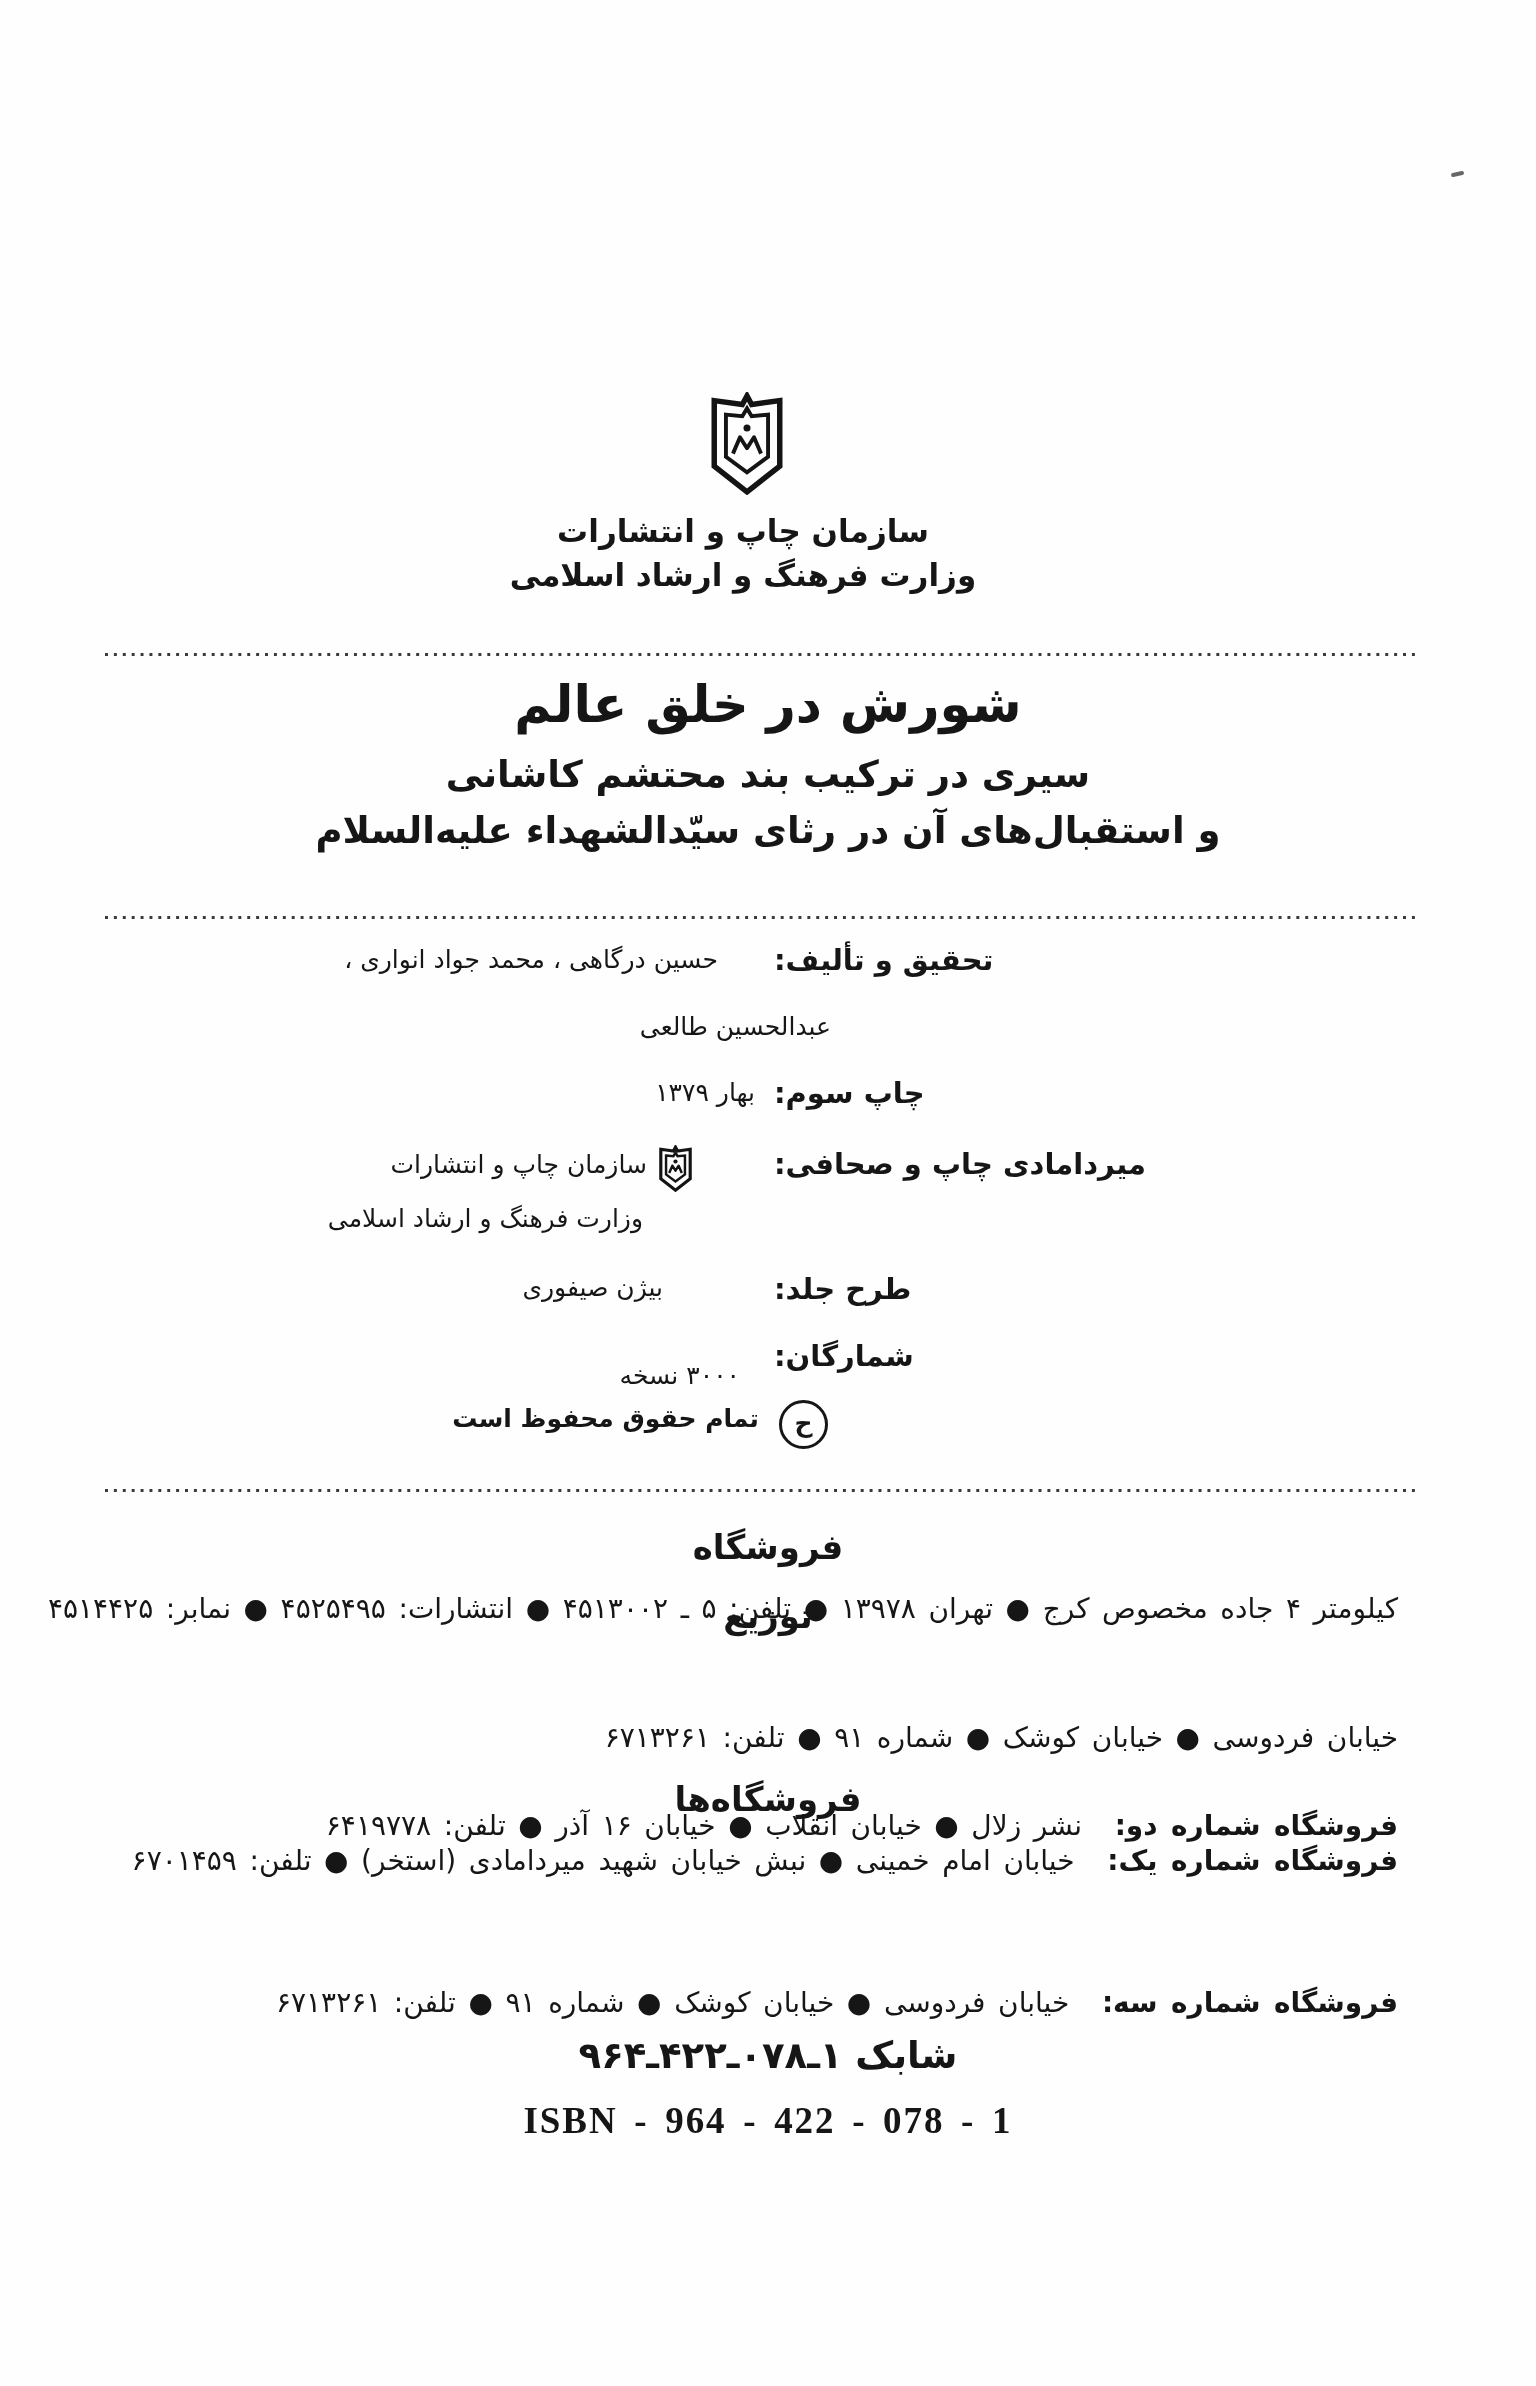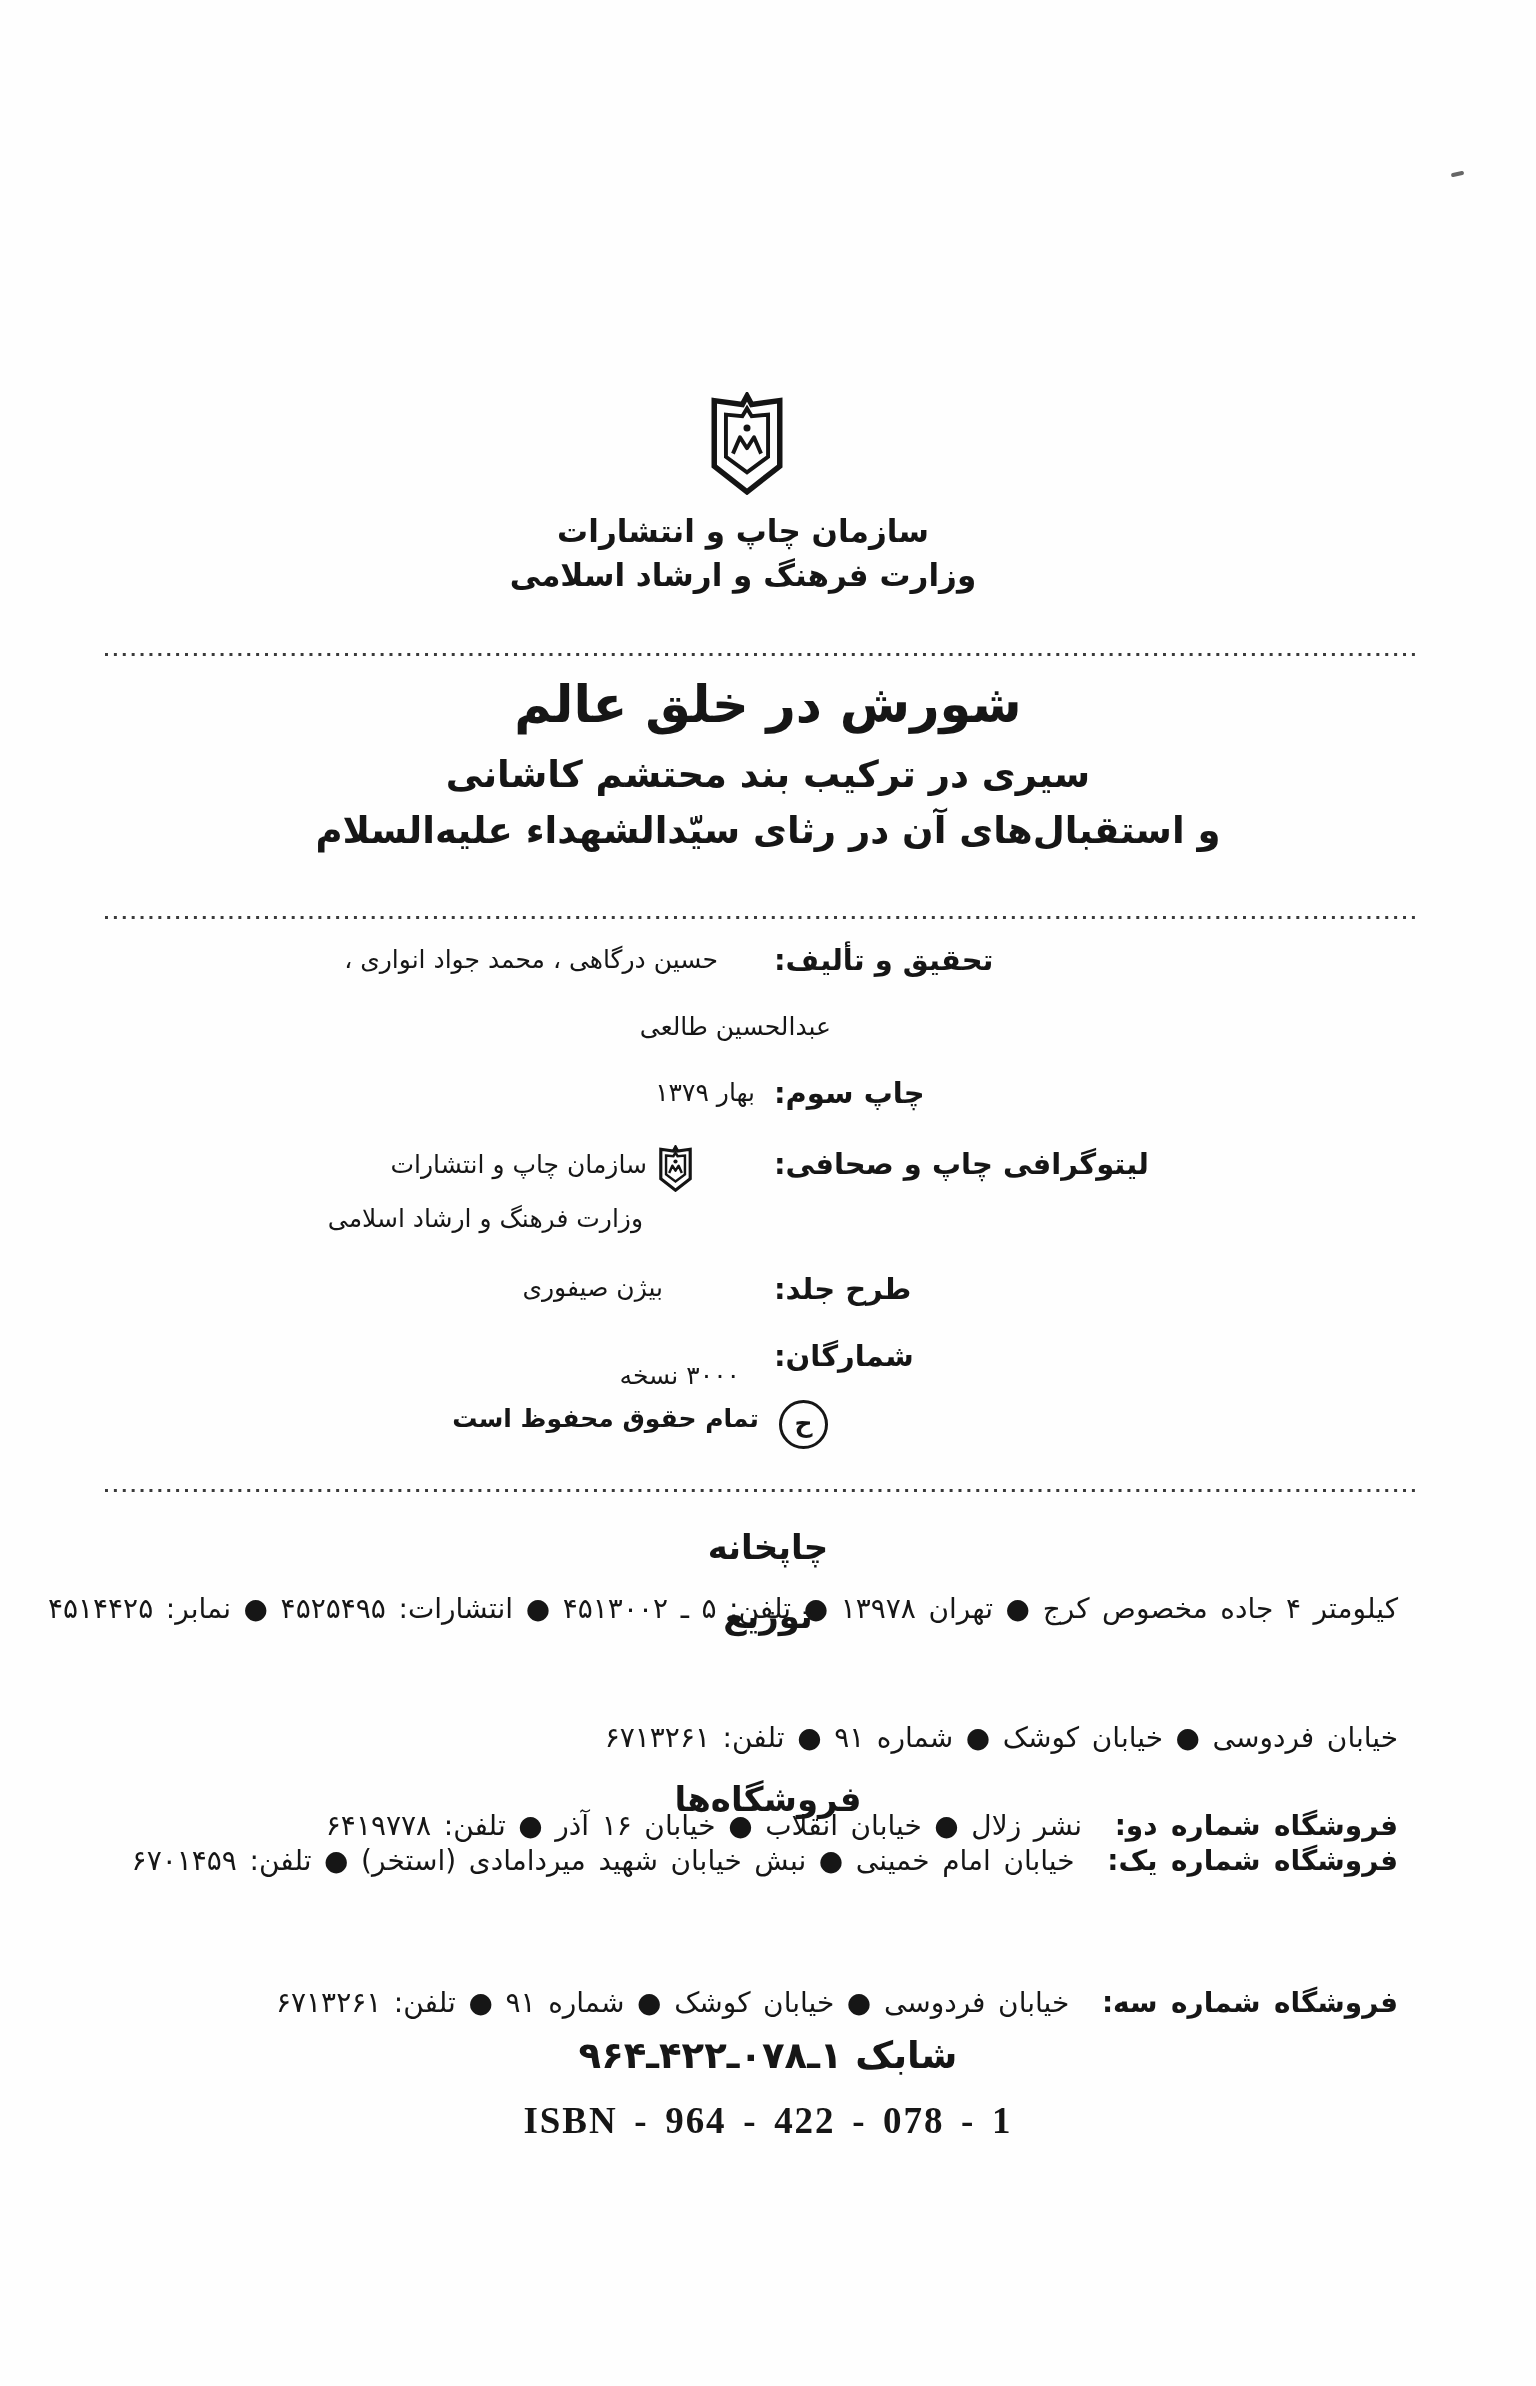--- a/index.html
+++ b/index.html
@@ -75,21 +75,21 @@
 
   <div class="abs dotrule" style="top:916px;"></div>
 
   <div class="abs rtl dlabel" style="top:943px;">تحقیق و تألیف:</div>
   <div class="abs rtl dvalue" style="top:945px;right:818px;">حسین درگاهی ، محمد جواد انواری ،</div>
   <div class="abs rtl dvalue" style="top:1012px;right:705px;">عبدالحسین طالعی</div>
 
   <div class="abs rtl dlabel" style="top:1076px;">چاپ سوم:</div>
   <div class="abs rtl dvalue" style="top:1078px;right:781px;">بهار ۱۳۷۹</div>
 
-  <div class="abs rtl dlabel" style="top:1147px;">لیتوگرافی چاپ و صحافی:</div>
+  <div class="abs rtl dlabel" style="top:1147px;">میردامادی چاپ و صحافی:</div>
   <div class="abs" style="left:658px;top:1145px;">
     <svg class="emblem" width="35" height="47" viewBox="0 0 100 132" fill="none">
       <path d="M8 11 L44 16 L50 5 L56 16 L92 11 L92 95 L50 128 L8 95 Z" stroke="#141414" stroke-width="9"></path>
       <path d="M23 29 L44 31 L50 21 L56 31 L77 29 L77 83 L50 103 L23 83 Z" stroke="#141414" stroke-width="7"></path>
       <path d="M32 79 L41 58 L50 72 L59 58 L68 79" stroke="#141414" stroke-width="7" stroke-linejoin="round"></path>
       <circle cx="50" cy="46" r="6" fill="#141414"></circle>
     </svg>
   </div>
   <div class="abs rtl dvalue" style="top:1150px;right:889px;">سازمان چاپ و انتشارات</div>
   <div class="abs rtl dvalue" style="top:1204px;right:893px;">وزارت فرهنگ و ارشاد اسلامی</div>
@@ -98,21 +98,21 @@
   <div class="abs rtl dvalue" style="top:1273px;right:873px;">بیژن صیفوری</div>
 
   <div class="abs rtl dlabel" style="top:1339px;">شمارگان:</div>
   <div class="abs rtl dvalue" style="top:1341px;right:796px;margin-top:20px;">۳۰۰۰ نسخه</div>
 
   <div class="abs copy-circle">ح</div>
   <div class="abs rtl dvalue" style="top:1404px;right:777px;font-weight:700;">تمام حقوق محفوظ است</div>
 
   <div class="abs dotrule" style="top:1489px;"></div>
 
-  <div class="abs center rtl sec-heading" style="top:1527px;">چاپخانه</div>
+  <div class="abs center rtl sec-heading" style="top:1527px;">فروشگاه</div>
   <div class="abs rtl addr" style="top:1592px;">کیلومتر ۴ جاده مخصوص کرج ● تهران ۱۳۹۷۸ ● تلفن: ۵ ـ ۴۵۱۳۰۰۲ ● انتشارات: ۴۵۲۵۴۹۵ ● نمابر: ۴۵۱۴۴۲۵</div>
 
   <div class="abs center rtl sec-heading" style="top:1596px;">توزیع</div>
   <div class="abs rtl addr" style="top:1721px;">خیابان فردوسی ● خیابان کوشک ● شماره ۹۱ ● تلفن: ۶۷۱۳۲۶۱</div>
 
   <div class="abs center rtl sec-heading" style="top:1779px;">فروشگاه‌ها</div>
 
   <div class="abs rtl addr" style="top:1844px;">
     <span class="store-label">فروشگاه شماره یک:</span>
     <span class="store-text">خیابان امام خمینی ● نبش خیابان شهید میردامادی (استخر) ● تلفن: ۶۷۰۱۴۵۹</span>

